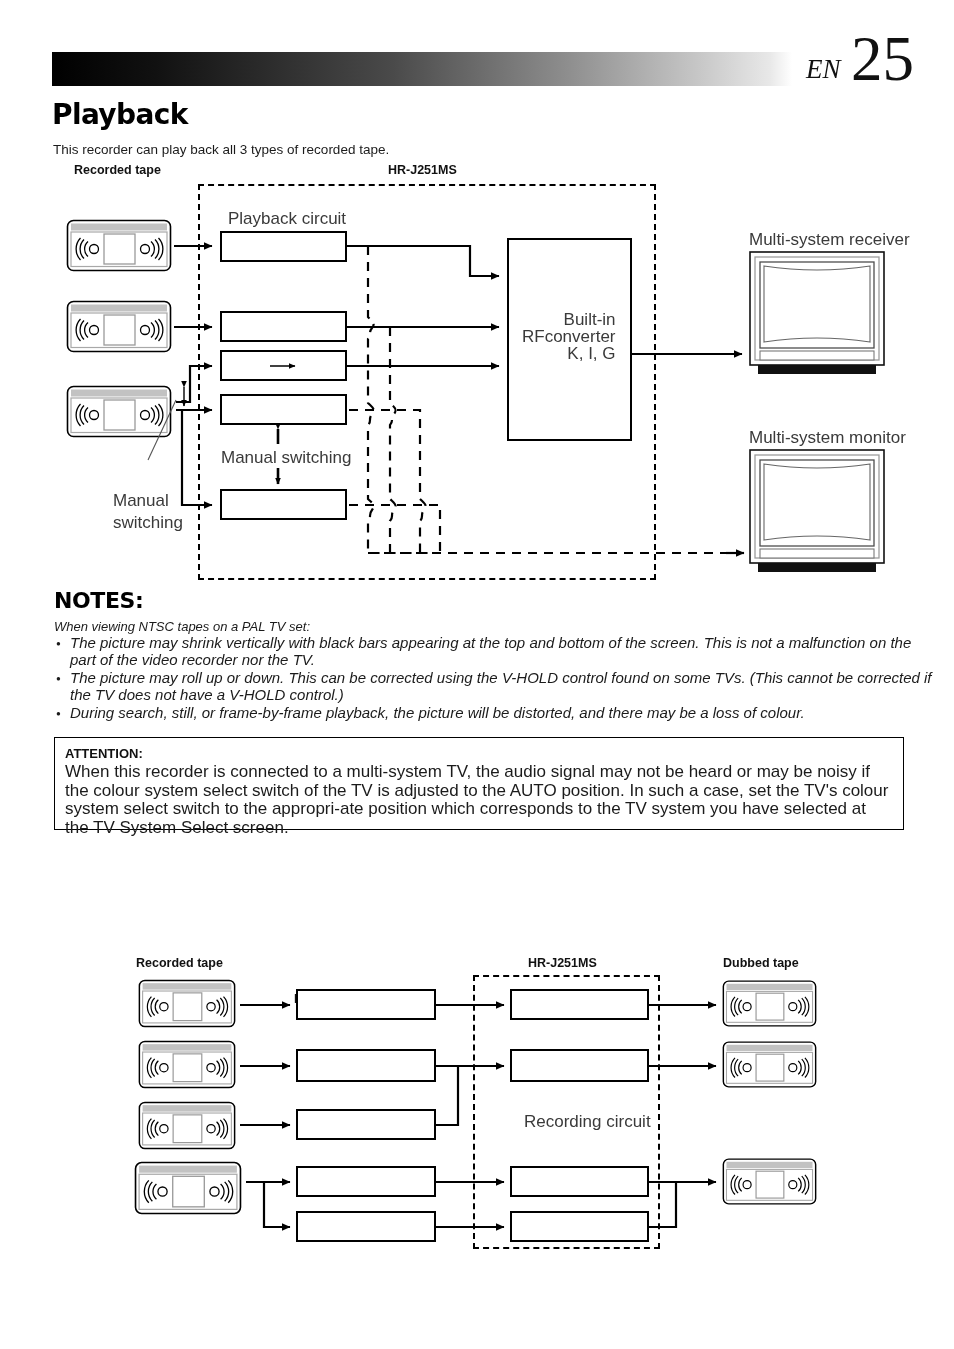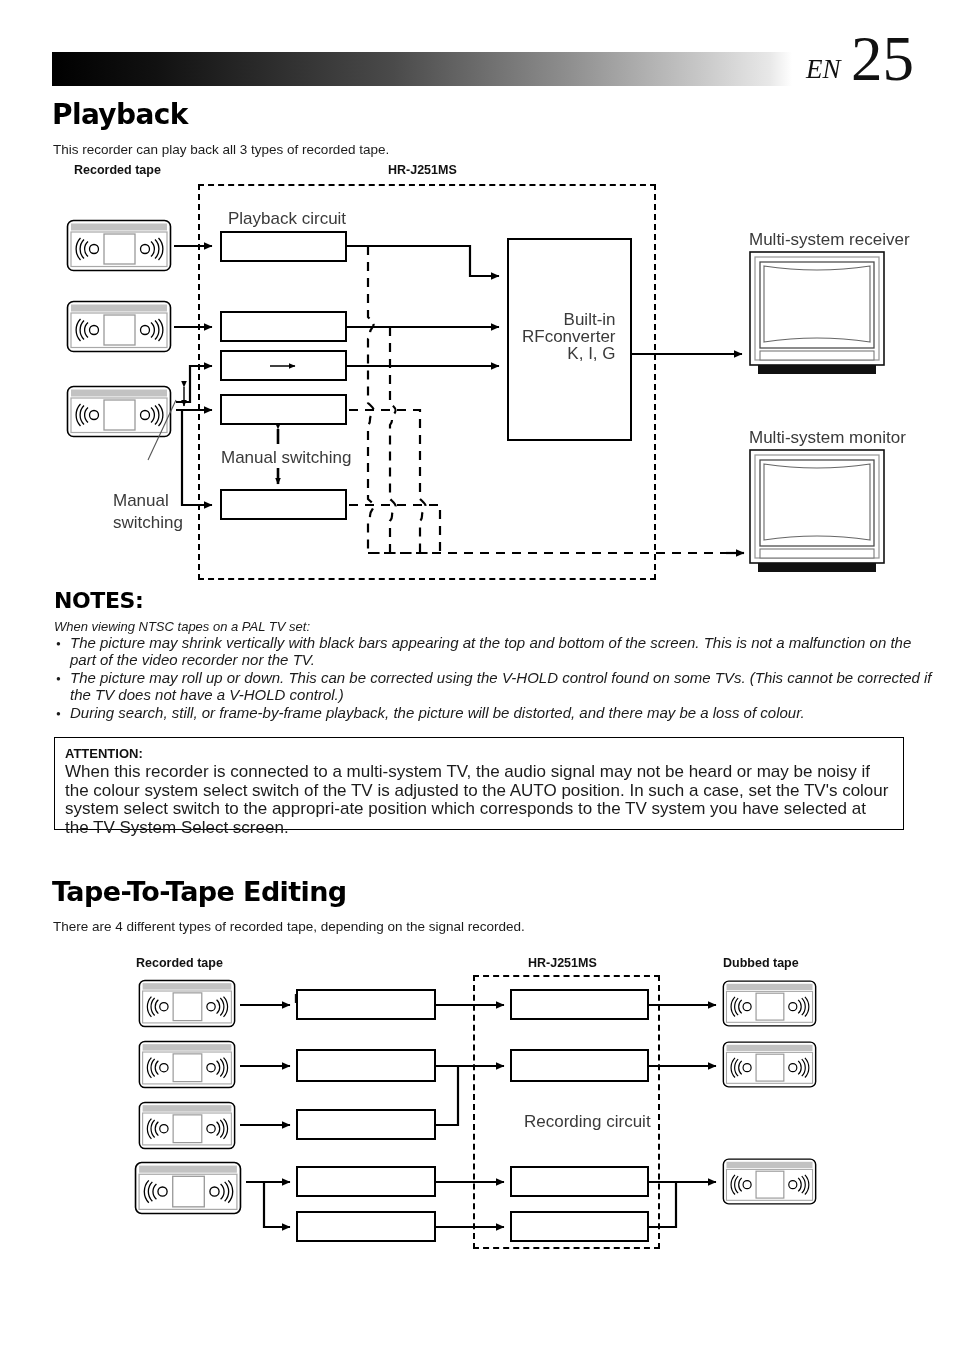--- a/index.html
+++ b/index.html
@@ -195,22 +195,20 @@
   <div class="notes-lead" style="left:54px; top:609px;">When viewing NTSC tapes on a PAL TV set:</div>
 
   <div class="note-item" style="left:56px; top:624px; width:845px;">The picture may shrink vertically with black bars appearing at the top and bottom of the screen. This is not a malfunction on the part of the video recorder nor the TV.</div>
   <div class="note-item" style="left:56px; top:694px; width:845px;">During search, still, or frame-by-frame playback, the picture will be distorted, and there may be a loss of colour.</div>
   <div class="note-item" style="left:56px; top:659px; width:862px;">The picture may roll up or down. This can be corrected using the V-HOLD control found on some TVs. (This cannot be corrected if the TV does not have a V-HOLD control.)</div>
 
   <div class="attention-box" style="left:54px; top:727px; width:850px; height:93px;"></div>
   <div class="att-title" style="left:65px; top:736px;">ATTENTION:</div>
   <div class="att-body" style="left:65px; top:753px; width:828px;">When this recorder is connected to a multi-system TV, the audio signal may not be heard or may be noisy if the colour system select switch of the TV is adjusted to the AUTO position. In such a case, set the TV's colour system select switch to the appropri-ate position which corresponds to the TV system you have selected at the TV System Select screen.</div>
 
-  <div class="h1" style="left:52px; top:866px; font-size:27px;">Tape-To-Tape Editing</div>
-  <div class="intro" style="left:53px; top:909px;">There are 4 different types of recorded tape, depending on the signal recorded.</div>
 
   <div class="lbl-b" style="left:136px; top:946px;">Recorded tape</div>
   <div class="lbl-b" style="left:294px; top:946px;margin-top:36px;">Playback equipment</div>
   <div class="lbl-b" style="left:528px; top:946px;">HR-J251MS</div>
   <div class="lbl-b" style="left:723px; top:946px;">Dubbed tape</div>
 
   <div class="dashed-region" style="left:473px; top:965px; width:187px; height:274px;"></div>
   <div class="lbl" style="left:524px; top:1102px;">Recording circuit</div>
 
   <div class="dbox" style="left:296px; top:979px; width:140px; height:31px;"></div>

